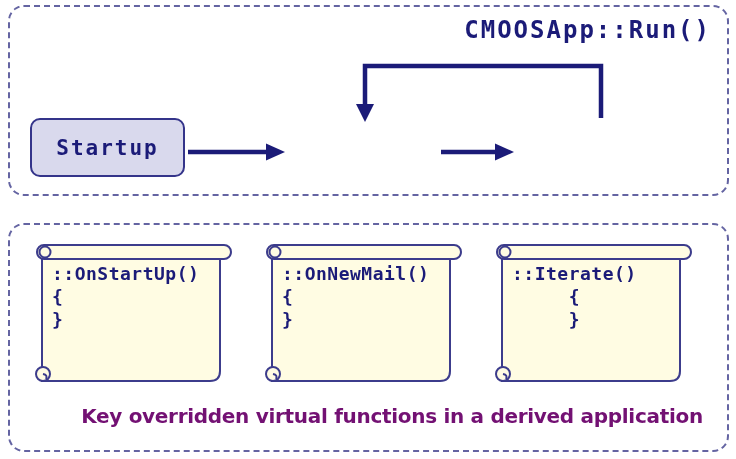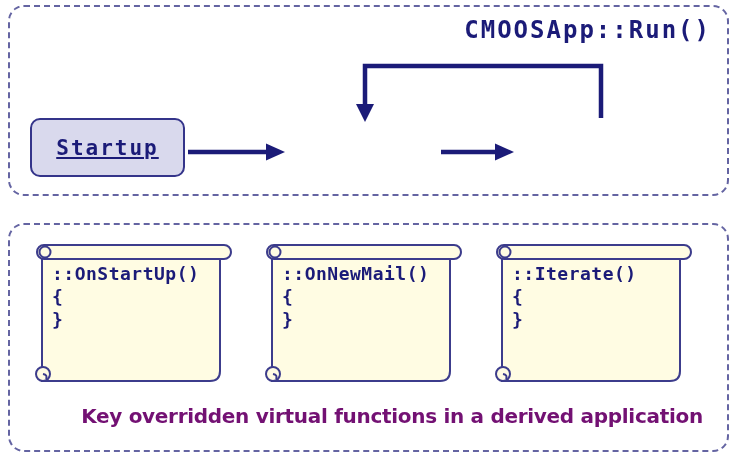--- a/index.html
+++ b/index.html
@@ -46,41 +46,41 @@
     background: var(--box-fill);
     border: 2.5px solid var(--box-border);
     border-radius: 10px;
     display: flex;
     align-items: center;
     justify-content: center;
     font: bold 21px "DejaVu Sans Mono", monospace;
     letter-spacing: 2px;
     color: var(--navy);
   }
-  .node-startup   { left: 30px; text-decoration: underline;  }
+  .node-startup   { left: 30px;  }
   .node-checkmail { left: 284px; width: 156px; }
   .node-iterate   { left: 514px; }
   .arrows {
     position: absolute;
     left: 0; top: 0;
     width: 736px; height: 459px;
     pointer-events: none;
   }
   .arrows .shaft { stroke: var(--navy); stroke-width: 4.5; fill: none; }
   .arrows .head  { fill: var(--navy); stroke: none; }
   .scroll {
     position: absolute;
     top: 242px;
     width: 200px;
     height: 142px;
     text-decoration: underline;
   }
   .scroll-1 { left: 34px;  }
   .scroll-2 { left: 264px; }
-  .scroll-3 { left: 494px; }
+  .scroll-3 { left: 494px; text-align: center; }
   .scroll svg { position: absolute; left: 0; top: 0; }
   .scroll svg .paper { fill: var(--scroll-fill); stroke: var(--scroll-stroke); stroke-width: 2; }
   .scroll-code {
     position: absolute;
     left: 18px; top: 20px;
     font: bold 18px/23px "DejaVu Sans Mono", monospace;
     letter-spacing: 0.5px;
     color: var(--navy);
     white-space: pre;
   }

